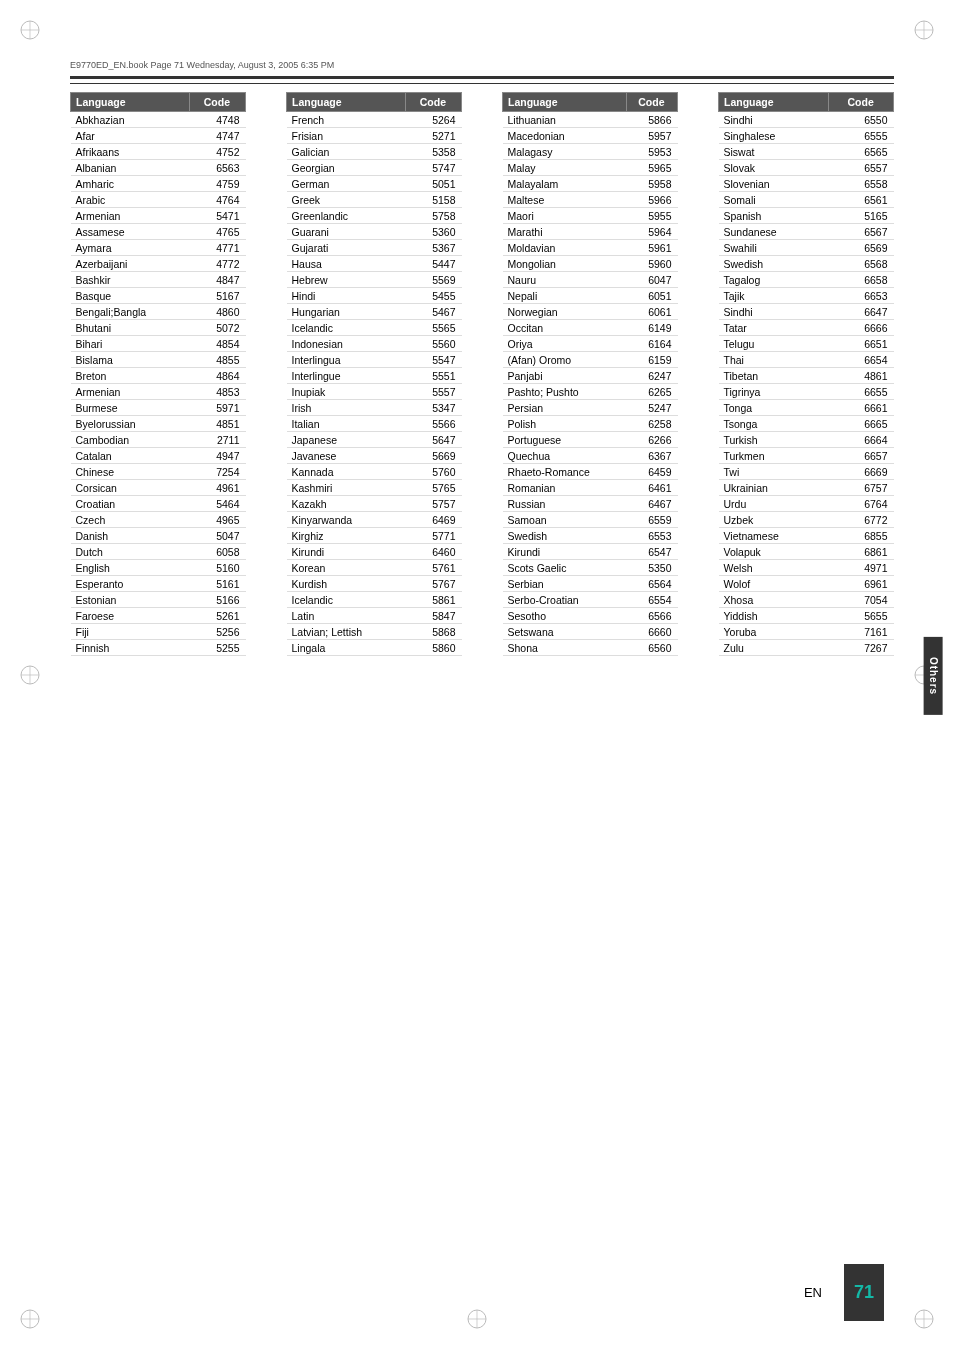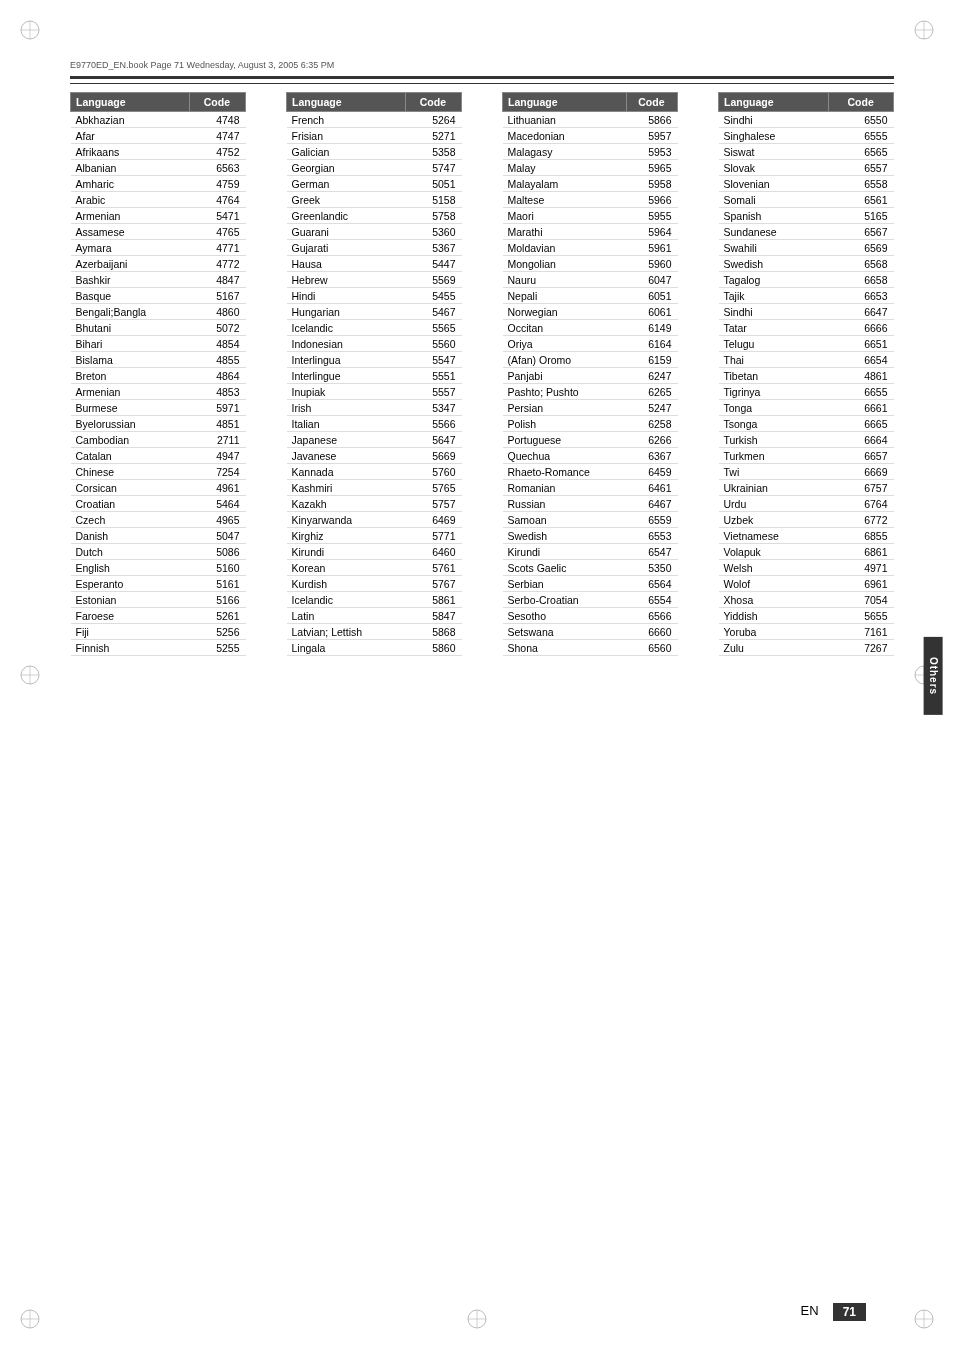--- a/index.html
+++ b/index.html
@@ -71,35 +71,35 @@
     }
     .lang-table tr:nth-child(even) td {
       background: #fff;
     }
     .table-spacer {
       width: 8px;
     }
     .bottom-area {
       position: absolute;
       bottom: 30px;
-      right: 88px;
+      right: 70px;
       display: flex;
-      align-items: flex-start;
-      gap: 14px;
+      align-items: center;
+      gap: 22px;
     }
     .en-label {
       font-size: 13px;
       font-weight: normal;
     }
     .page-num {
       background: #333;
-      color: #ffffff;
-      font-size: 12px;
+      color: #14b8a6;
+      font-size: 18px;
       font-weight: bold;
-      padding: 2px 10px;
+      padding: 18px 10px;
     }
     .header-info {
       font-size: 9px;
       color: #555;
       margin-bottom: 6px;
     }
   </style>
 </head>
 <body>
 
@@ -275,21 +275,21 @@
           <tr>
             <td>Czech</td>
             <td class="code-val">4965</td>
           </tr>
           <tr>
             <td>Danish</td>
             <td class="code-val">5047</td>
           </tr>
           <tr>
             <td>Dutch</td>
-            <td class="code-val">5086</td>
+            <td class="code-val">6058</td>
           </tr>
           <tr>
             <td>English</td>
             <td class="code-val">5160</td>
           </tr>
           <tr>
             <td>Esperanto</td>
             <td class="code-val">5161</td>
           </tr>
           <tr>

